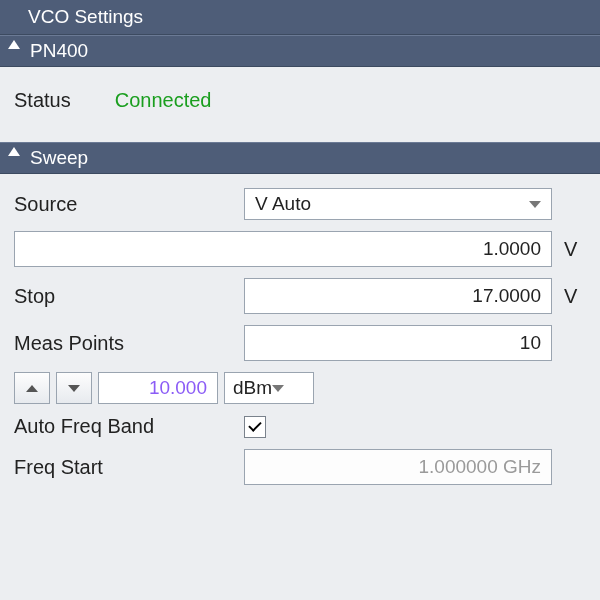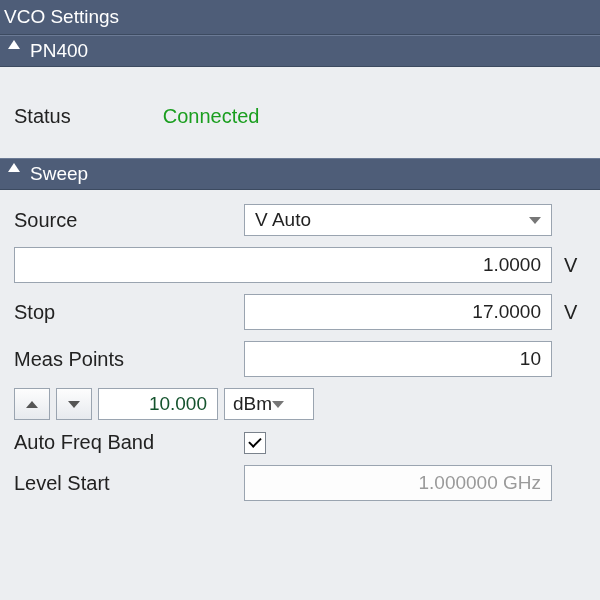--- a/index.html
+++ b/index.html
@@ -2,21 +2,21 @@
 <html><head>
 <meta charset="utf-8">
 <style>
   * { box-sizing: border-box; margin: 0; padding: 0; }
   html, body { width: 600px; height: 600px; font-family: Arial, sans-serif; font-size: 19px; }
   body { background: #eceef1; color: #222; }
 
   .title-bar {
     background: #4e5d78;
     color: #fff;
-    padding: 6px 4px;
+    padding: 6px 28px;
     font-size: 19px;
     border-bottom: 1px solid #3c4a60;
   }
 
   .section-header {
     background: #4e5d78;
     color: #fff;
     padding: 4px 8px;
     display: flex;
     gap: 10px;
@@ -26,23 +26,23 @@
   }
   .triangle {
     width: 0; height: 0;
     border-left: 6px solid transparent;
     border-right: 6px solid transparent;
     border-bottom: 9px solid #fff;
     display: inline-block;
   }
 
   .status-block {
-    padding: 38px 14px 30px 14px;
-    display: flex;
-    gap: 92px;
+    padding: 22px 14px 30px 14px;
+    display: flex;
+    gap: 44px;
     font-size: 20px;
   }
   .status-label { color: #222; }
   .status-value { color: #1a9e1f; }
 
   .form-area { padding: 14px 14px; }
   .row {
     display: flex;
     align-items: center;
     margin-bottom: 11px;
@@ -121,21 +121,21 @@
   }
 
   .ref-input {
     width: 120px;
     height: 32px;
     border: 1px solid #9aa4b0;
     background: #fff;
     font-size: 19px;
     padding: 0 10px;
     text-align: right;
-    color: #14532d;
+    color: #8b5cf6;
   }
   .unit-select {
     width: 90px;
     height: 32px;
     border: 1px solid #9aa4b0;
     background: #fff;
     display: flex;
     align-items: center;
     padding: 0 8px;
     font-size: 19px;
@@ -237,20 +237,20 @@
   <div class="row">
     <div class="row-label">Auto Freq Band</div>
     <div class="controls">
       <div class="checkbox">
         <span class="checkmark"></span>
       </div>
     </div>
   </div>
 
   <div class="row">
-    <div class="row-label">Level Start</div>
+    <div class="row-label">Freq Start</div>
     <div class="controls">
       <input class="text-input disabled" disabled="" value="1.000000 GHz" style="">
       <div class="unit"></div>
     </div>
   </div>
 
 </div>
 
 </body></html>

